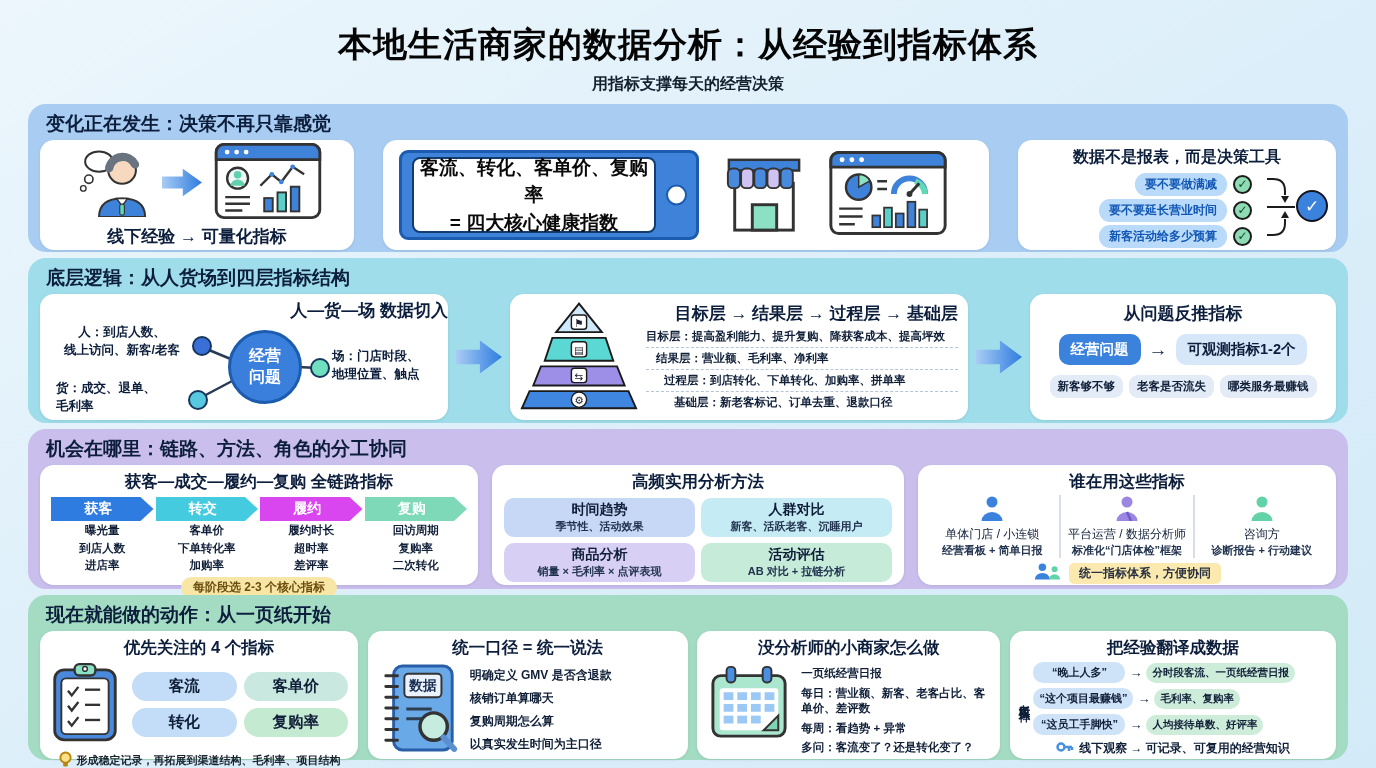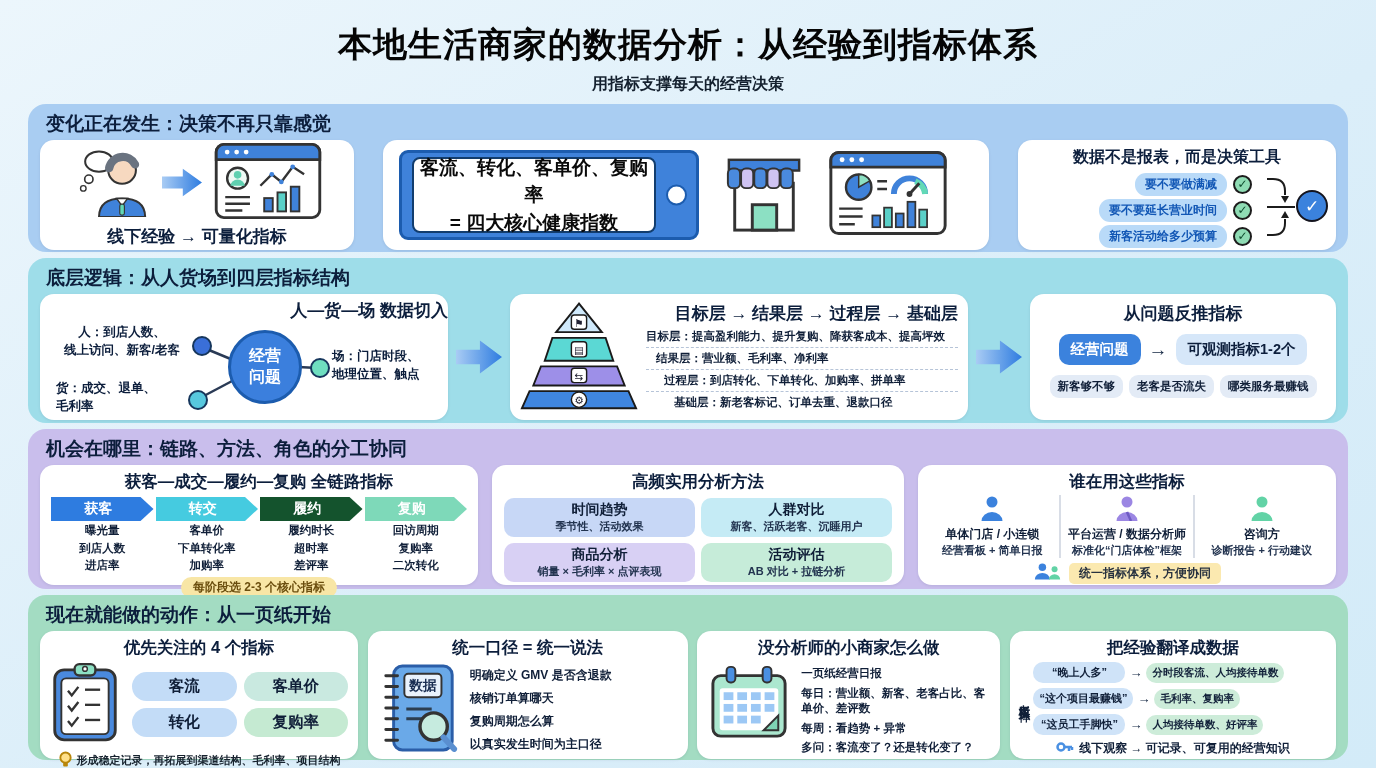--- a/index.html
+++ b/index.html
@@ -97,21 +97,21 @@
   .met-title{text-align:center;font-weight:bold;font-size:16.5px;color:#0c1e3c}
   .met-grid{display:grid;grid-template-columns:1fr 1fr;gap:6px;margin-top:5px}
   .tile{border-radius:10px;text-align:center;padding:3px 2px}
   .tile-name{font-weight:bold;font-size:14px;color:#101f38}
   .tile-desc{font-size:11px;font-weight:bold;color:#22334f}
   .card-users{width:418px;height:120px;padding:6px 8px;box-sizing:border-box}
   .use-title{text-align:center;font-weight:bold;font-size:16.5px;color:#0c1e3c}
   .use-cols{display:flex;margin-top:2px}
   .use-col{flex:1;text-align:center;padding:0 4px}
   .use-col+.use-col{border-left:2px solid #d8dde6}
-  .use-name{font-weight:bold;font-size:12px;white-space:nowrap;color:#101f38;margin-top:1px}
+  .use-name{font-weight:normal;font-size:12px;white-space:nowrap;color:#101f38;margin-top:1px}
   .use-desc{font-size:11px;font-weight:bold;color:#22334f;white-space:nowrap}
   .use-note{display:flex;align-items:center;justify-content:center;gap:6px;margin-top:4px}
   .use-note-text{background:#fbe9b0;font-weight:bold;font-size:12px;padding:2px 10px;border-radius:5px;color:#27313f}
 
   
   .sec4 .card{height:128px;box-sizing:border-box}
   .card-focus{width:318px;padding:6px 10px}
   .foc-title{text-align:center;font-weight:bold;font-size:16.5px;color:#0c1e3c}
   .foc-body{display:flex;align-items:center;gap:12px;margin-top:3px}
   .foc-grid{display:grid;grid-template-columns:1fr 1fr;gap:7px;flex:1}
@@ -354,21 +354,21 @@
             <div class="fun-item">到店人数</div>
             <div class="fun-item">进店率</div>
           </div>
           <div class="fun-col">
             <div class="chev" style="background:#45cbe0">转交</div>
             <div class="fun-item">客单价</div>
             <div class="fun-item">下单转化率</div>
             <div class="fun-item">加购率</div>
           </div>
           <div class="fun-col">
-            <div class="chev" style="background:#14532d">履约</div>
+            <div class="chev" style="background:#d946ef">履约</div>
             <div class="fun-item">履约时长</div>
             <div class="fun-item">超时率</div>
             <div class="fun-item">差评率</div>
           </div>
           <div class="fun-col">
             <div class="chev" style="background:#7ed9b9">复购</div>
             <div class="fun-item">回访周期</div>
             <div class="fun-item">复购率</div>
             <div class="fun-item">二次转化</div>
           </div>
@@ -545,21 +545,21 @@
       </div>
 
       <div class="card card-translate">
         <div class="tr-title">把经验翻译成数据</div>
         <div class="tr-body">
           <div class="tr-side">老板口头禅</div>
           <div class="tr-rows">
             <div class="tr-row">
               <span class="tr-from">“晚上人多”</span>
               <span class="tr-arrow">→</span>
-              <span class="tr-to">分时段客流、人均接待单数</span>
+              <span class="tr-to">分时段客流、一页纸经营日报</span>
             </div>
             <div class="tr-row">
               <span class="tr-from">“这个项目最赚钱”</span>
               <span class="tr-arrow">→</span>
               <span class="tr-to">毛利率、复购率</span>
             </div>
             <div class="tr-row">
               <span class="tr-from">“这员工手脚快”</span>
               <span class="tr-arrow">→</span>
               <span class="tr-to">人均接待单数、好评率</span>

